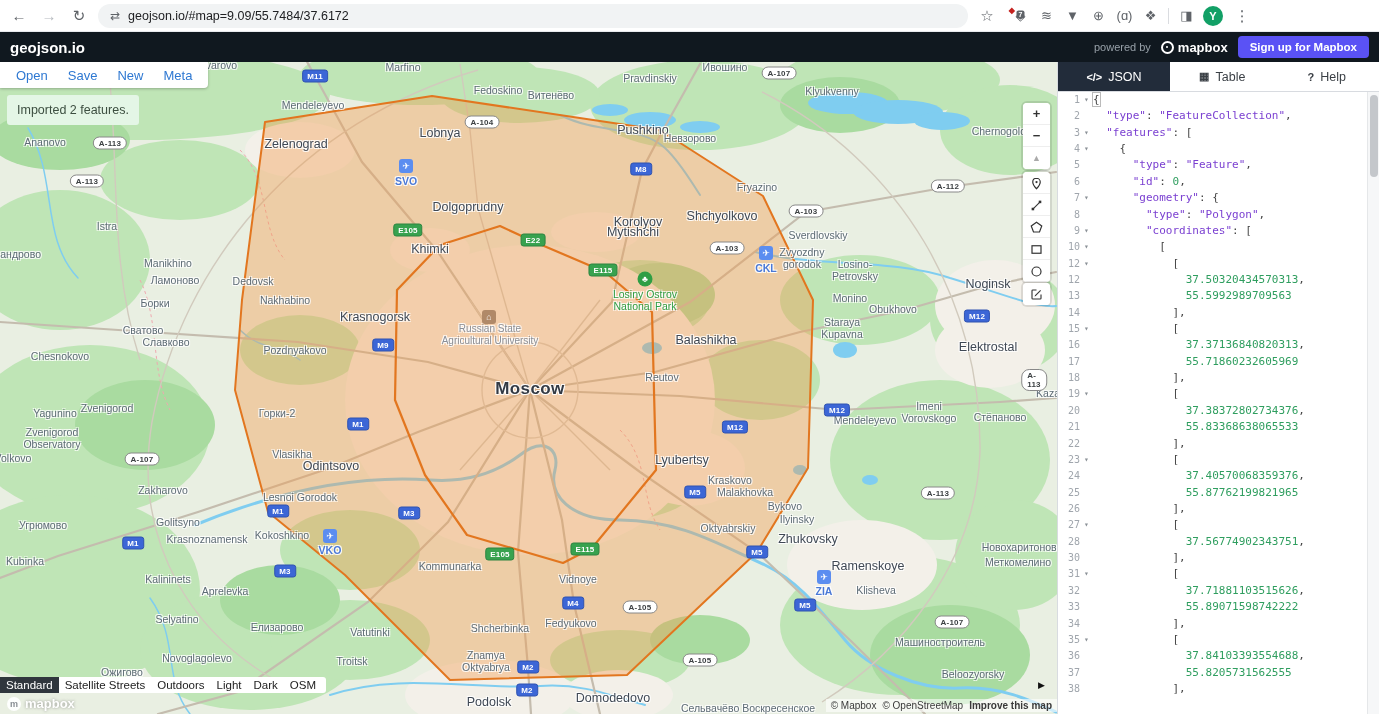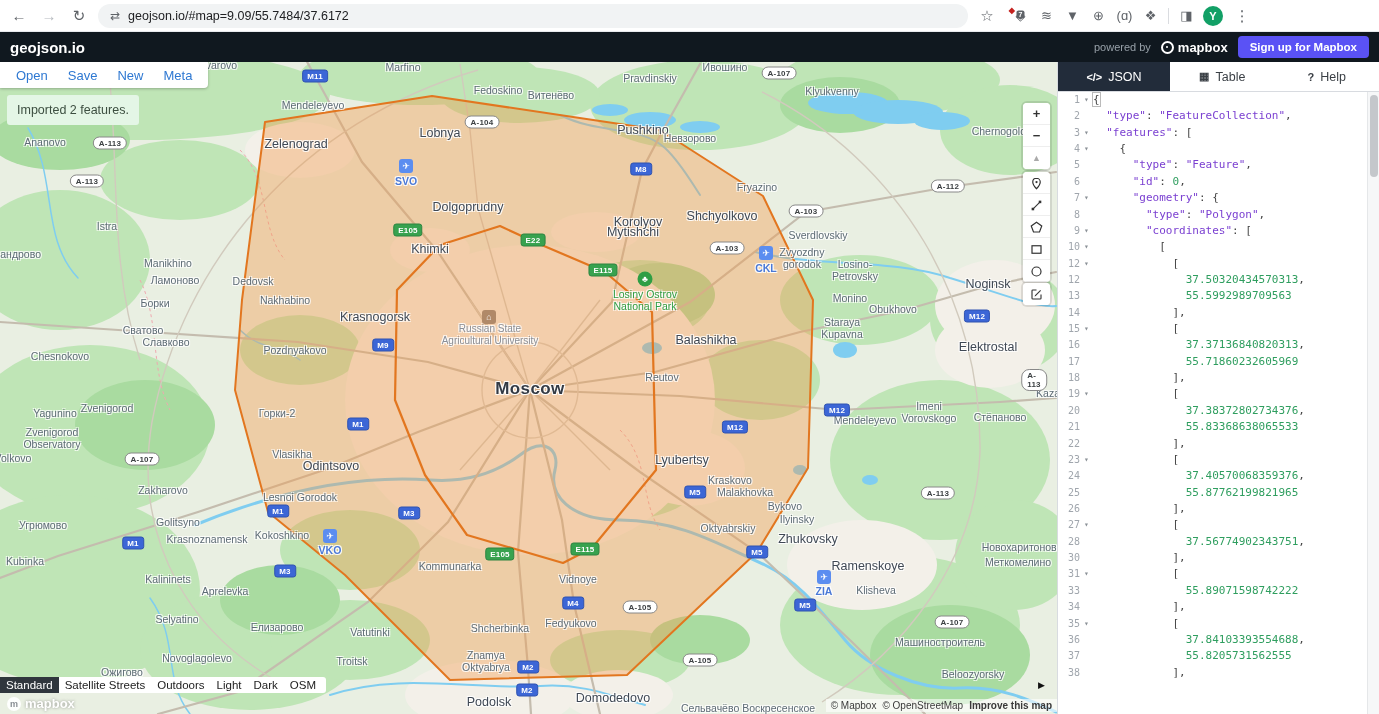--- a/index.html
+++ b/index.html
@@ -610,20 +610,25 @@
               <span class="ln">30</span>
               <span class="fold"></span>
               <span class="cd">            ],</span>
             </div>
             <div class="row">
               <span class="ln">31</span>
               <span class="fold">▾</span>
               <span class="cd">            [</span>
             </div>
             <div class="row">
+              <span class="ln">32</span>
+              <span class="fold"></span>
+              <span class="cd">              <span class="num">37.71881103515626</span>,</span>
+            </div>
+            <div class="row">
               <span class="ln">33</span>
               <span class="fold"></span>
               <span class="cd">              <span class="num">55.89071598742222</span></span>
             </div>
             <div class="row">
               <span class="ln">34</span>
               <span class="fold"></span>
               <span class="cd">            ],</span>
             </div>
             <div class="row">

